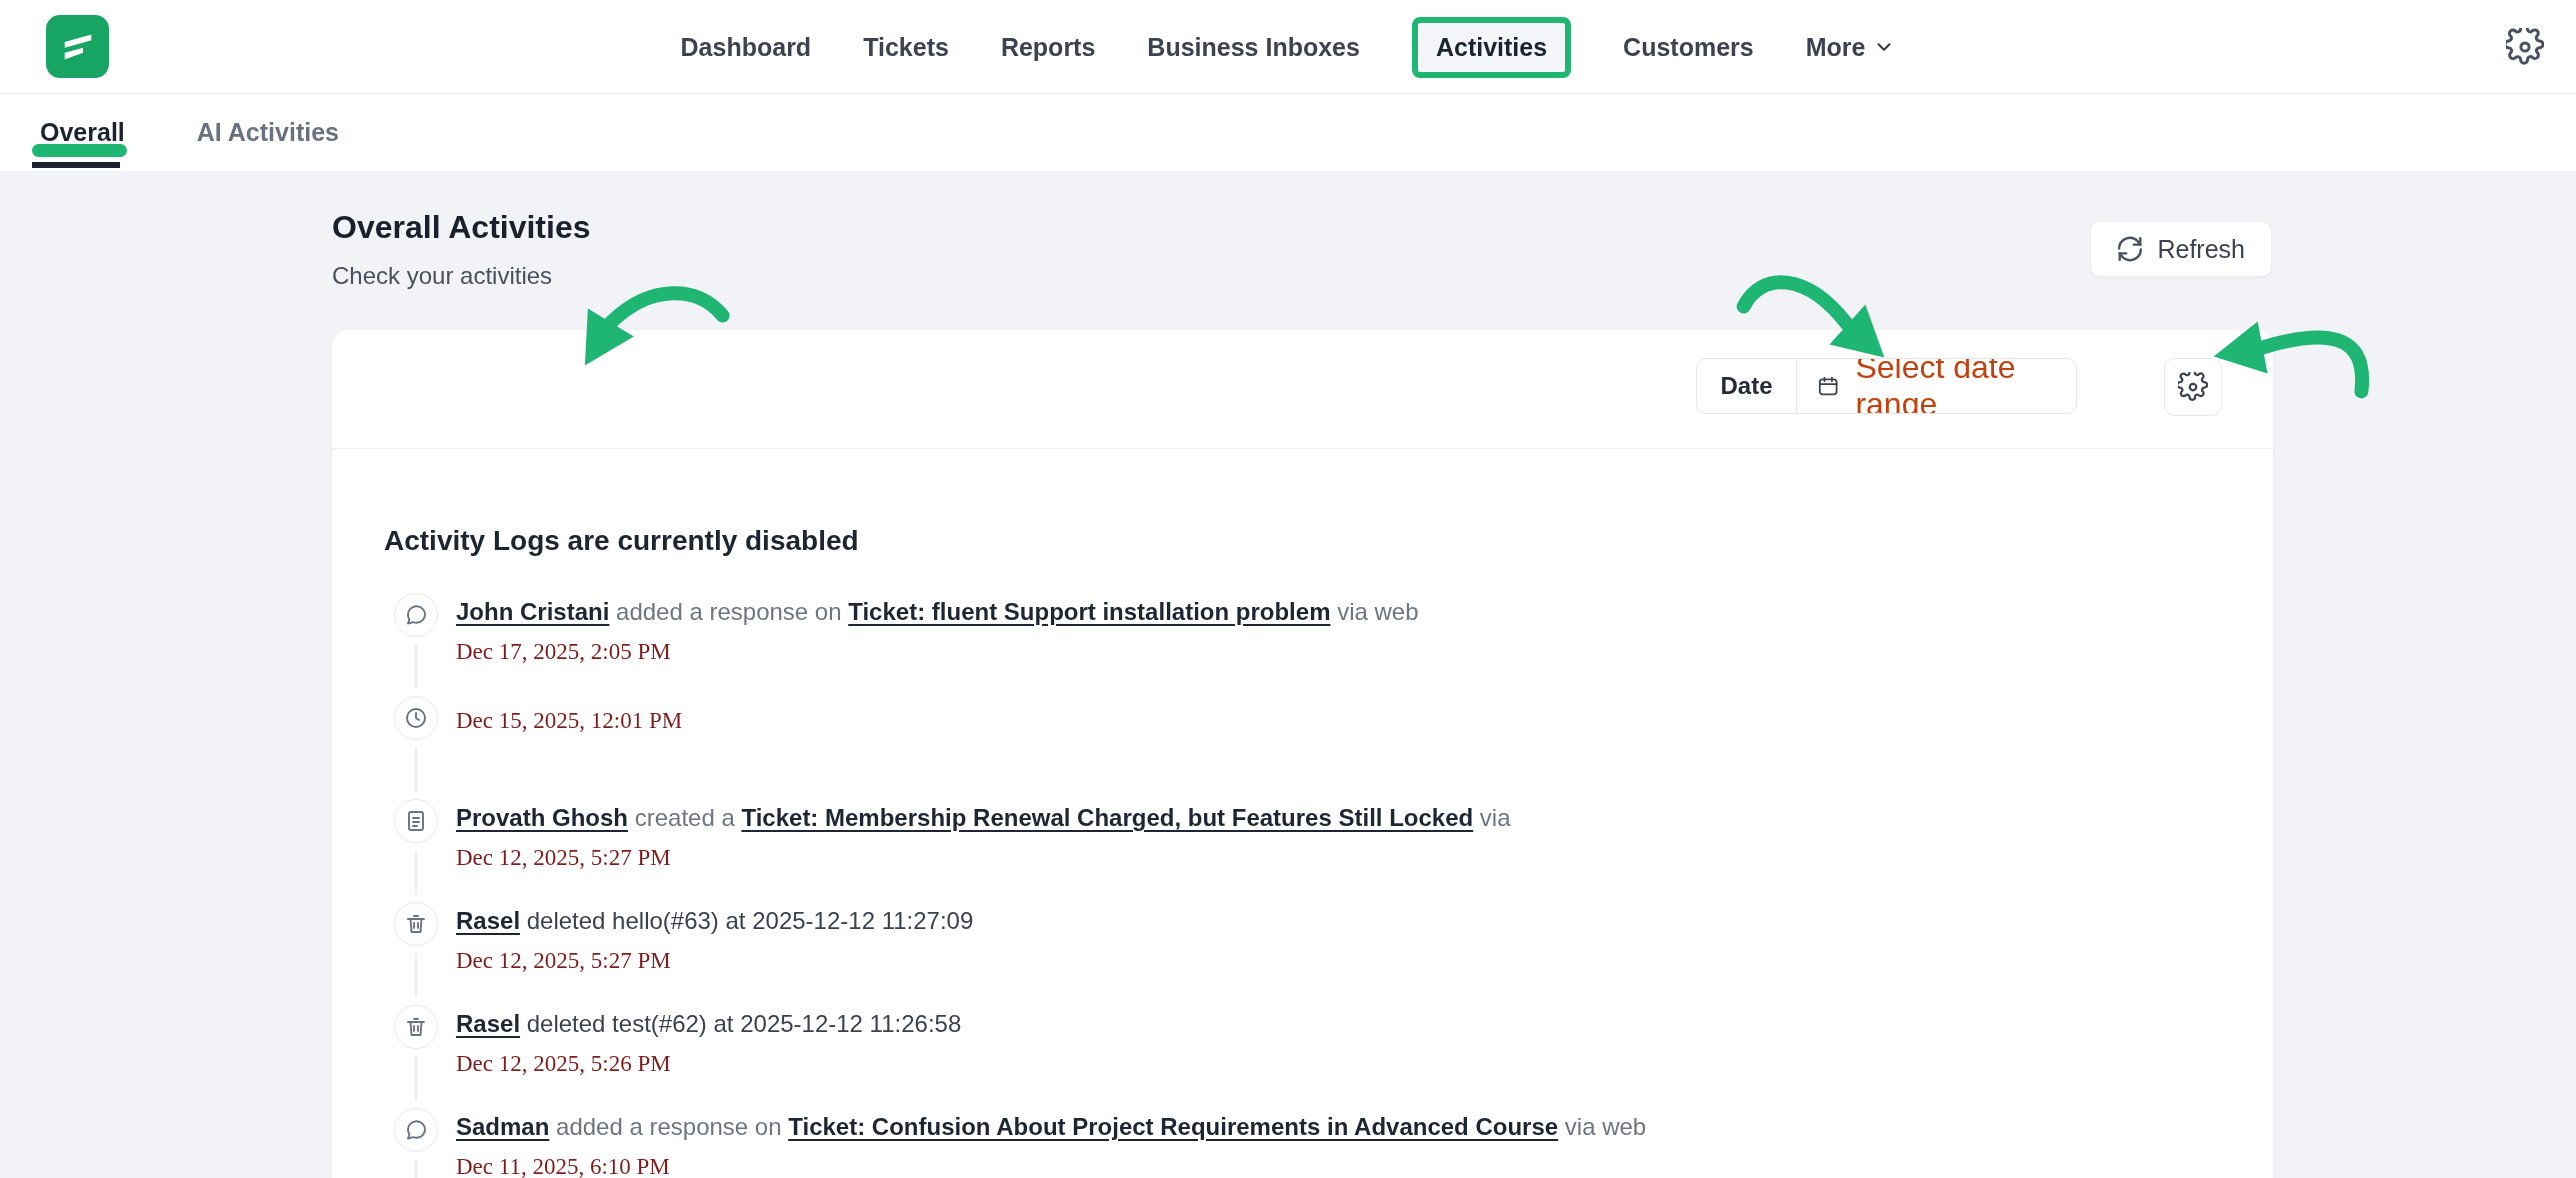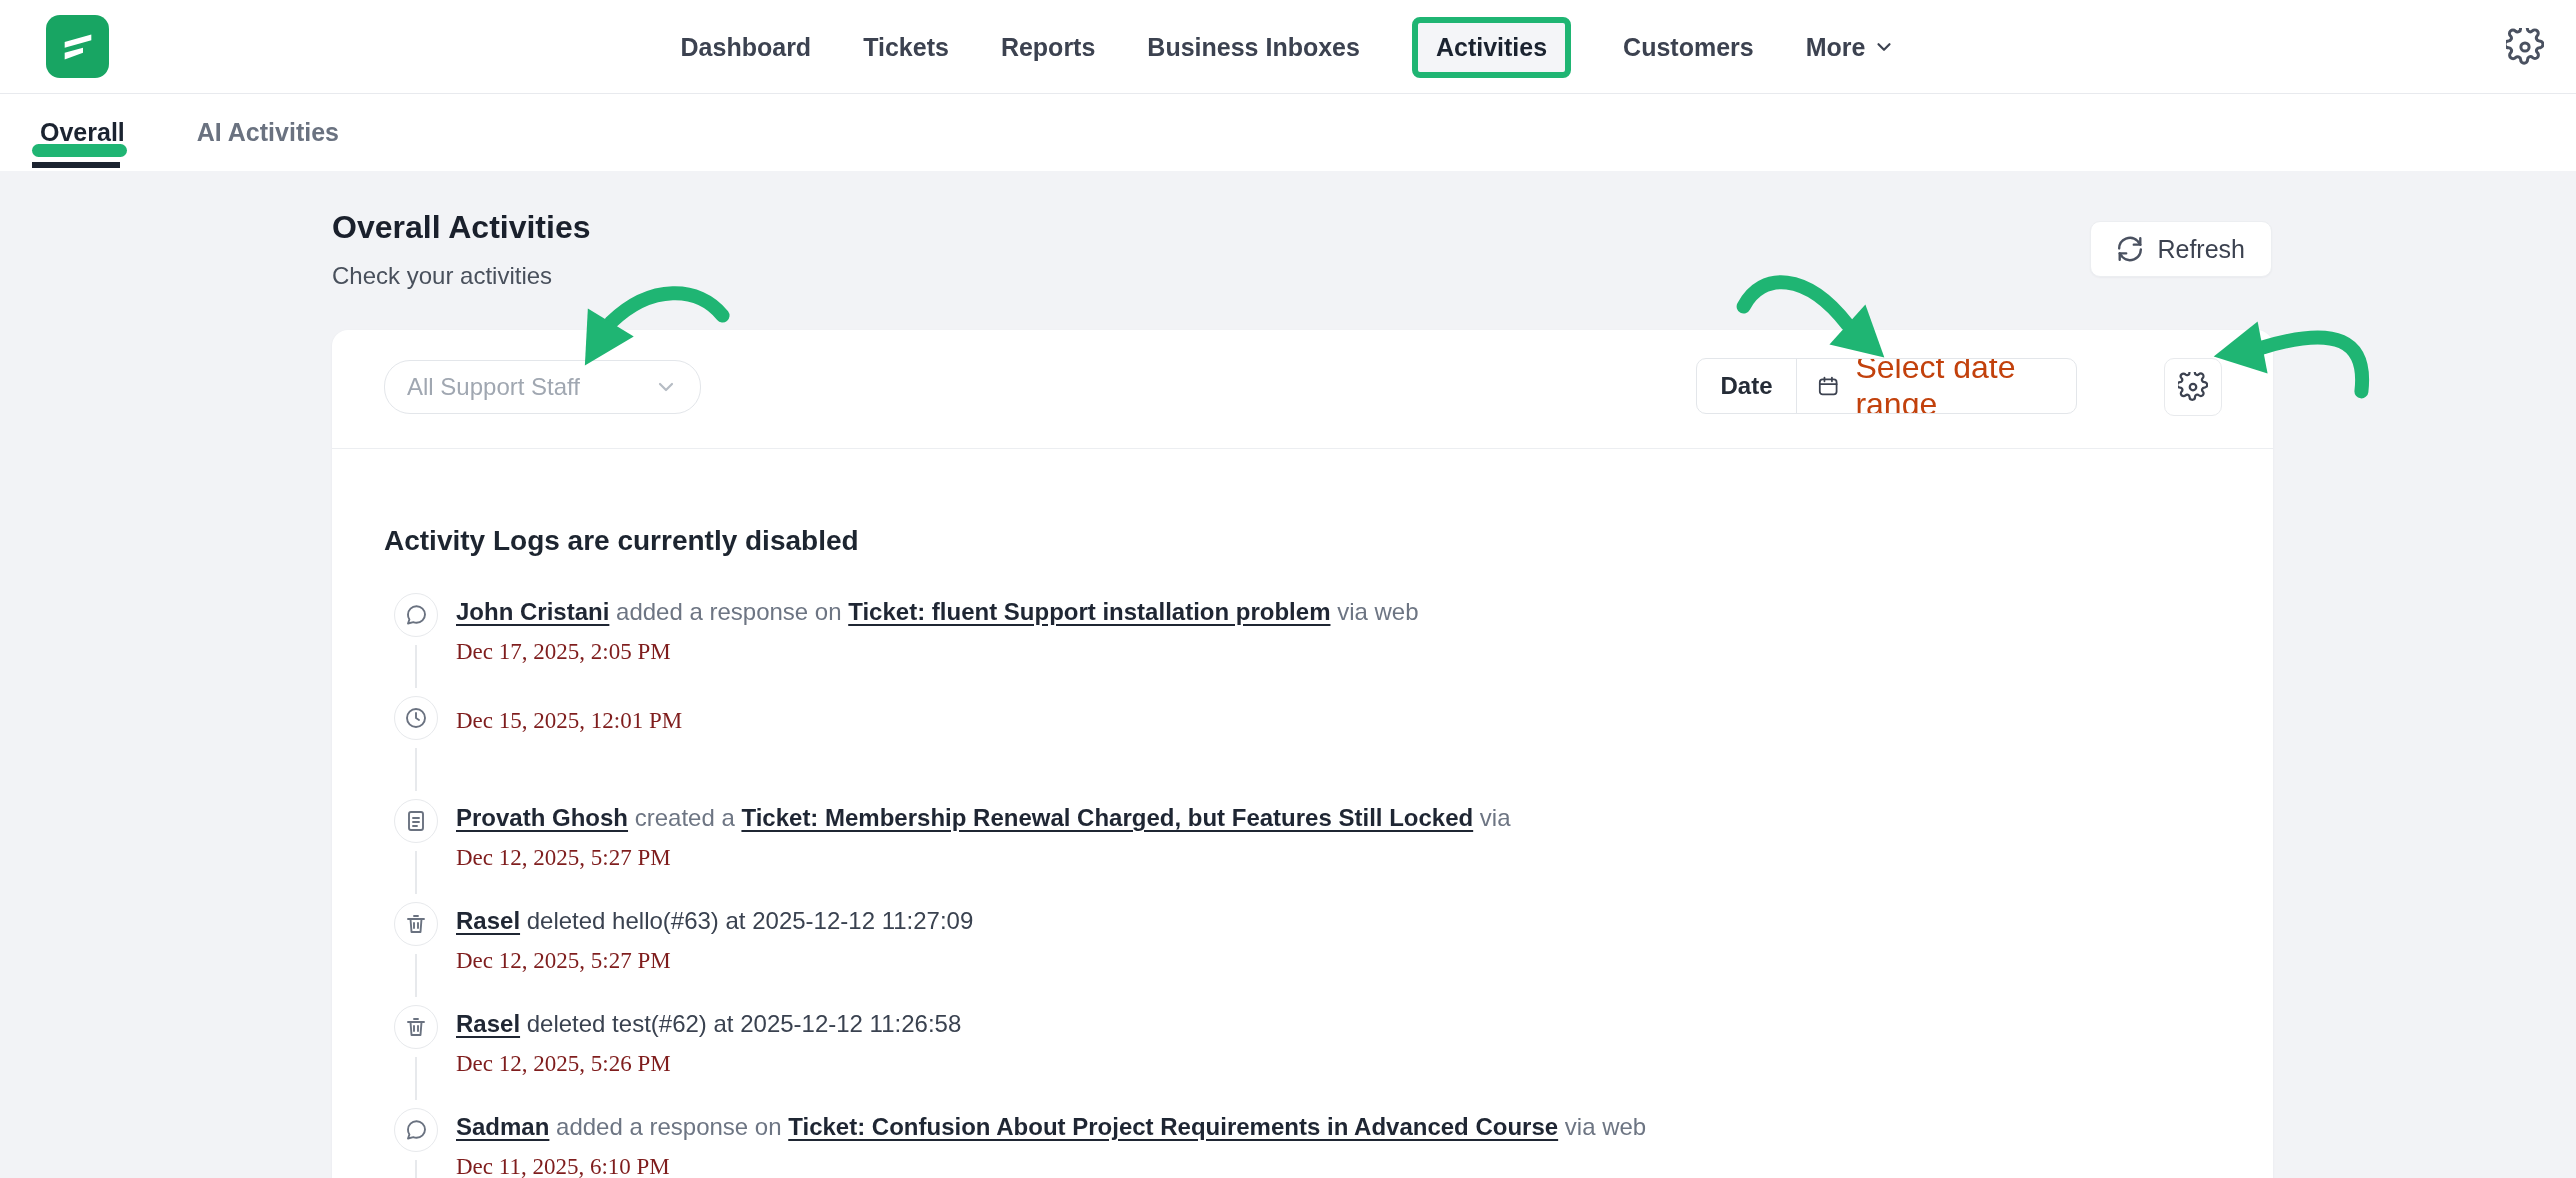--- a/index.html
+++ b/index.html
@@ -112,26 +112,20 @@
         <path d="M2.5 22v-6h6"></path>
       <path d="M2 11.5a10 10 0 0 1 17-6.9l2.5 3.4"></path>
         <path d="M22 12.5a10 10 0 0 1-17 6.9l-2.5-3.4"></path>
     </svg>
     <span>Refresh</span>
   </div>
 
   <div class="card">
 
     <div class="filter-row">
-      <div class="staff-select">
-        <span class="val">All Support Staff</span>
-        <svg class="ic" width="24" height="24" viewBox="0 0 24 24" fill="none" stroke="#B6BCC4" stroke-width="2.2" stroke-linecap="round" stroke-linejoin="round">
-            <path d="M6 9l6 6 6-6"></path>
-          </svg>
-      </div>
 
       <div class="date-group">
         <div class="date-label">Date</div>
         <div class="date-input">
           <svg class="ic" width="28" height="28" viewBox="0 0 24 24" fill="none" stroke="#3C4250" stroke-width="1.9" stroke-linecap="round" stroke-linejoin="round">
             <rect x="3" y="5" width="18" height="16" rx="3"></rect>
               <path d="M3 10h18"></path>
               <path d="M8 3v4M16 3v4"></path>
           </svg>
           <span class="ph">Select date range</span>

